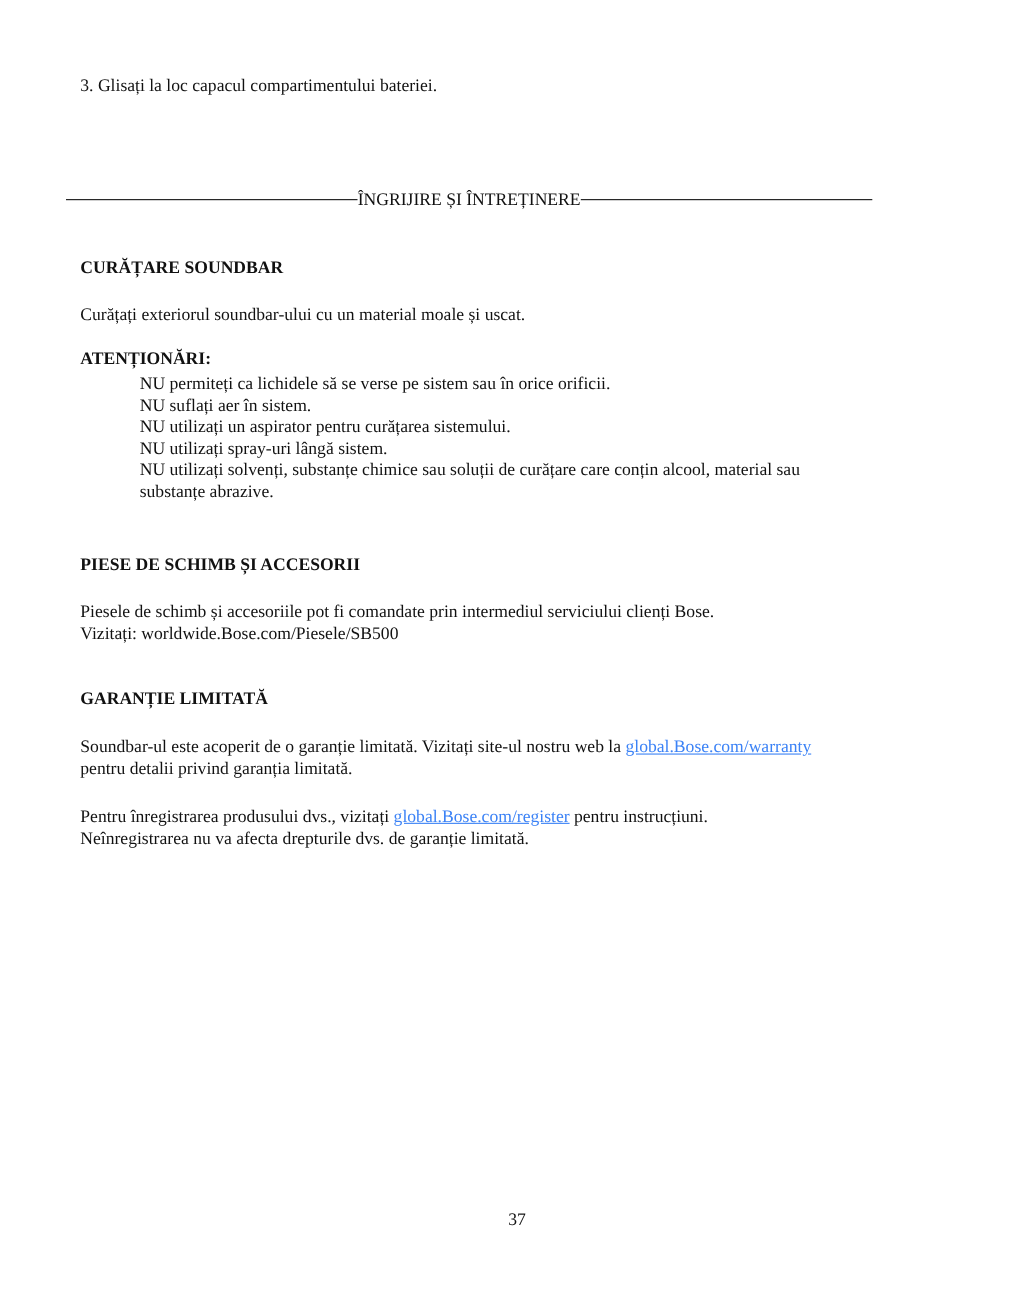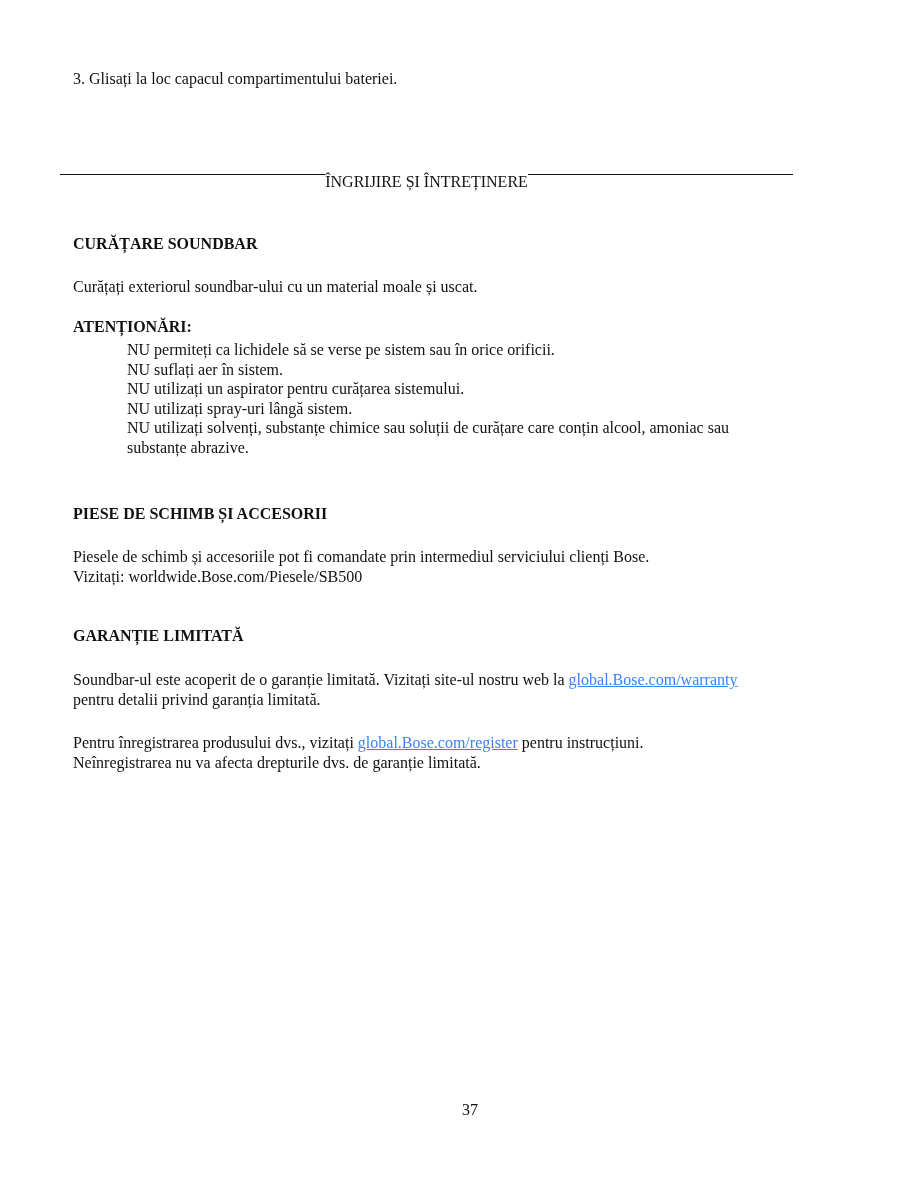--- a/index.html
+++ b/index.html
@@ -6,21 +6,21 @@
     body {
       width: 919px; height: 1190px; position: relative; overflow: hidden;
       font-family: "Liberation Serif", "DejaVu Serif", serif;
       color: #111111; font-size: 16px;
     }
     .abs { position: absolute; white-space: nowrap; margin-left: 13px; }
     .bold { font-weight: bold; text-align: center; }
     .line { line-height: 19.5px; }
     .sect-title {
       position: absolute; left: 60px; top: 173px; width: 733px;
-      display: flex; align-items: flex-start; white-space: nowrap;
+      display: flex; align-items: center; white-space: nowrap;
     }
     .rule { flex: 1; border-bottom: 1px solid #111; height: 1px; margin-bottom: 3px; }
     .link { text-decoration: underline; color: #3b82f6; cursor: pointer; }
     .indent { left: 114px; }
   </style>
 </head>
 <body>
 
 <div>
 
@@ -33,21 +33,21 @@
   </div>
 
   <div class="abs bold" style="left:60px; top:235px;">CURĂȚARE SOUNDBAR</div>
   <div class="abs" style="left:60px; top:278px;">Curățați exteriorul soundbar-ului cu un material moale și uscat.</div>
 
   <div class="abs bold" style="left:60px; top:318px;">ATENȚIONĂRI:</div>
   <div class="abs line indent" style="top:340px;">NU permiteți ca lichidele să se verse pe sistem sau în orice orificii.</div>
   <div class="abs line indent" style="top:359.5px;">NU suflați aer în sistem.</div>
   <div class="abs line indent" style="top:379px;">NU utilizați un aspirator pentru curățarea sistemului.</div>
   <div class="abs line indent" style="top:398.5px;text-align:center;">NU utilizați spray-uri lângă sistem.</div>
-  <div class="abs line indent" style="top:418px;">NU utilizați solvenți, substanțe chimice sau soluții de curățare care conțin alcool, amoniac sau</div>
+  <div class="abs line indent" style="top:418px;">NU utilizați solvenți, substanțe chimice sau soluții de curățare care conțin alcool, material sau</div>
   <div class="abs line indent" style="top:437.5px;">substanțe abrazive.</div>
 
   <div class="abs bold" style="left:60px; top:505px;">PIESE DE SCHIMB ȘI ACCESORII</div>
   <div class="abs line" style="left:60px; top:547px;">Piesele de schimb și accesoriile pot fi comandate prin intermediul serviciului clienți Bose.</div>
   <div class="abs line" style="left:60px; top:566.5px;">Vizitați: worldwide.Bose.com/Piesele/SB500</div>
 
   <div class="abs bold" style="left:60px; top:627px;">GARANȚIE LIMITATĂ</div>
   <div class="abs line" style="left:60px; top:670px;">
     <span>Soundbar-ul este acoperit de o garanție limitată. Vizitați site-ul nostru web la </span><span class="link">global.Bose.com/warranty</span>
   </div>

